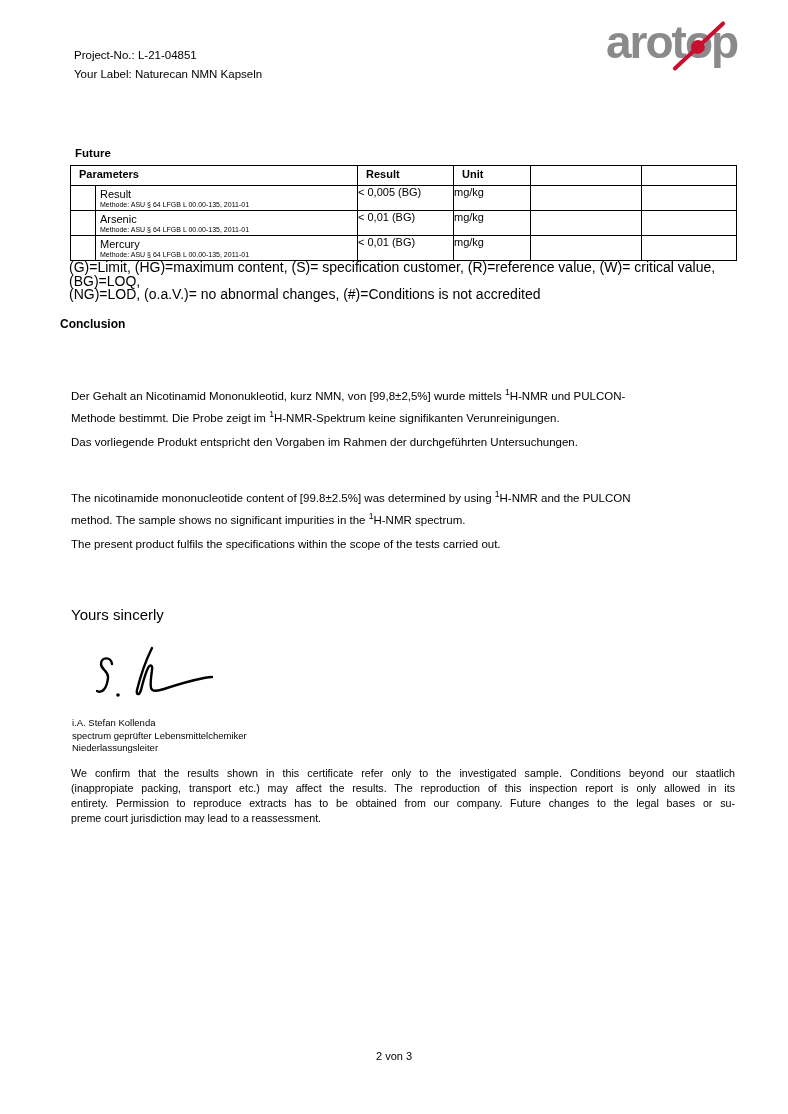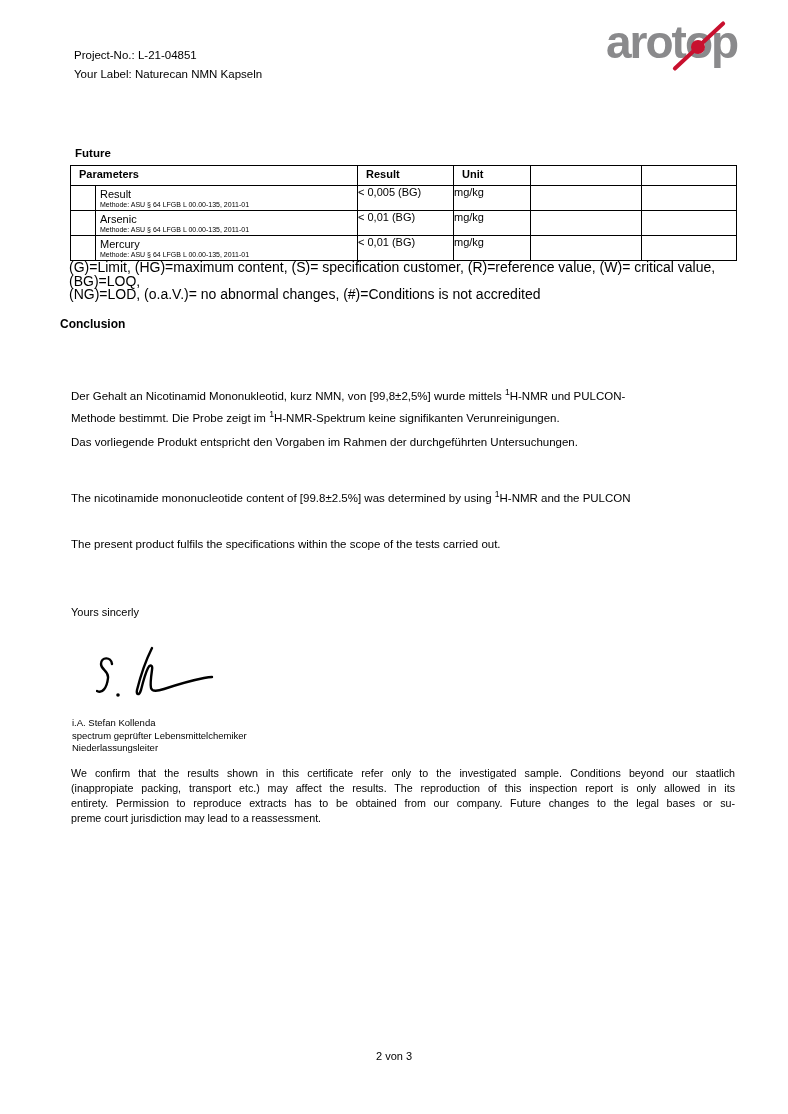--- a/index.html
+++ b/index.html
@@ -34,21 +34,21 @@
   .param-method{ font-size:7px; padding:1px 0 0 4px; line-height:8px; }
   .cell-result, .cell-unit { font-size:11px; padding:3px 0 0 5px; }
   .legend { position:absolute; left:69px; top:261px; font-size:14px; line-height:13.5px; width:670px; }
 
   
   .conclusion-heading { position:absolute; left:60px; top:317px; font-size:12px; font-weight:bold; }
   .para { position:absolute; left:71px; width:672px; font-size:11.5px; line-height:21.5px;margin-top:48px; }
   .sup { font-size:75%; vertical-align:super; line-height:0; }
 
   
-  .closing { position:absolute; left:71px; top:606px; font-size:11px; }
+  .closing { position:absolute; left:71px; top:606px; font-size:15px; }
   .signature-svg { position:absolute; left:96px; top:644px; }
   .sig-block { position:absolute; left:72px; top:717px; font-size:9.5px; line-height:12.5px; }
 
   
   .disclaimer { position:absolute; left:71px; top:766px; width:664px; font-size:10.7px; line-height:15px; }
   .disclaimer .line { text-align:justify; text-align-last:justify; }
   .disclaimer .line:last-child { text-align-last:left; }
 
   
   .page-footer { position:absolute; left:0; top:1050px; width:100%; text-align:center; font-size:11px; }
@@ -128,20 +128,21 @@
     </div>
 
   <div class="conclusion-heading">Conclusion</div>
   <div class="para" style="top:338px">
       <div class="line">Der Gehalt an Nicotinamid Mononukleotid, kurz NMN, von [99,8±2,5%] wurde mittels <span class="sup">1</span>H-NMR und PULCON-</div>
       <div class="line">Methode bestimmt. Die Probe zeigt im <span class="sup">1</span>H-NMR-Spektrum keine signifikanten Verunreinigungen.</div>
     </div>
   <div class="para" style="top:384px">Das vorliegende Produkt entspricht den Vorgaben im Rahmen der durchgeführten Untersuchungen.</div>
   <div class="para" style="top:440px">
       <div class="line">The nicotinamide mononucleotide content of [99.8±2.5%] was determined by using <span class="sup">1</span>H-NMR and the PULCON</div>
+      <div class="line">method. The sample shows no significant impurities in the <span class="sup">1</span>H-NMR spectrum.</div>
     </div>
   <div class="para" style="top:486px">The present product fulfils the specifications within the scope of the tests carried out.</div>
 
   <div class="closing">Yours sincerly</div>
 
   <svg class="signature-svg" width="118" height="58" viewBox="0 0 118 58">
     <g fill="none" stroke="#000" stroke-width="2.4" stroke-linecap="round" stroke-linejoin="round">
       <path d="M 16,20 C 15,12 5,13 5,20 C 5,26 13,27 12,34 C 11,44 6,50 1,47"></path>
       <path d="M 56,4 C 50,16 44,34 41,46 C 40,51 43,52 45,46 C 47,38 50,28 52,24 C 54,20 57,21 56,26 C 55,33 54,40 55,44 C 56,48 62,47 68,45 C 80,41 98,36 108,34 C 112,33.2 115,33 116,33"></path>
     </g>

